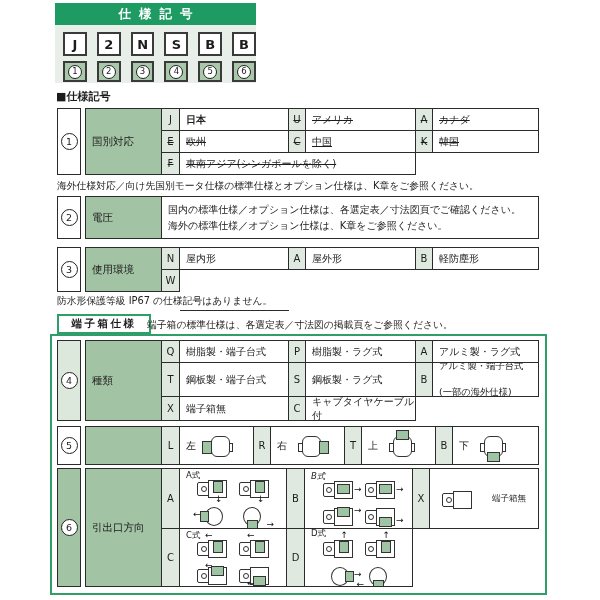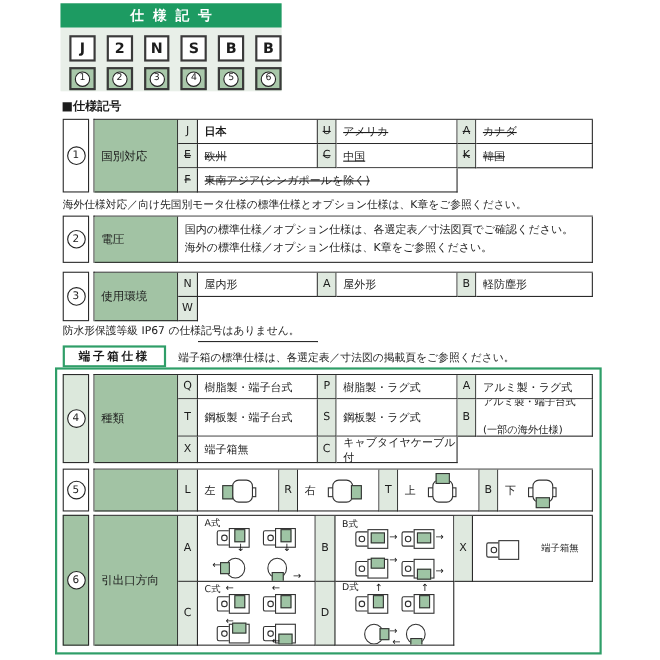--- a/index.html
+++ b/index.html
@@ -169,21 +169,21 @@
     <div class="c code" style="grid-area:1/6;">B</div>
     <div class="c desc" style="grid-area:1/7;">軽防塵形</div>
     <div class="c code" style="grid-area:2/2;">W</div>
     <div class="c desc" style="grid-area:2/3;margin-top:40px;">防水形(IP65)</div>
     <div class="c void" style="grid-area:2/4/3/8;"></div>
   </div>
 </div>
 <div class="note" style="left:57px;top:295px;">防水形保護等級 IP67 の仕様記号はありません。</div>
 
 <div class="tb-tab">端子箱仕様</div>
-<div class="note" style="left:162px;top:319px;">端子箱の標準仕様は、各選定表／寸法図の掲載頁をご参照ください。</div>
+<div class="note" style="left:147px;top:319px;">端子箱の標準仕様は、各選定表／寸法図の掲載頁をご参照ください。</div>
 <div class="green-box"></div>
 
 <div class="block" style="top:340px;">
   <div class="nbox pale">
       <span class="circ">4</span>
     </div>
   <div class="t" style="grid-template-columns:76px 18px 109px 17px 110px 17px auto;grid-template-rows:22px 34px 24px;">
     <div class="c lbl" style="grid-area:1/1/4/2;">種類</div>
     <div class="c code" style="grid-area:1/2;">Q</div>
     <div class="c desc" style="grid-area:1/3;">樹脂製・端子台式</div>
@@ -295,21 +295,21 @@
               <span class="cir"></span>
               <span class="tb"></span>
               <span class="ar fr">→</span>
             </span>
         </div>
       </div>
     </div>
 
     <div class="c code" style="grid-area:1/4;">B</div>
     <div class="c" style="grid-area:1/5;">
-      <div class="dcell" style="width:100%;">
+      <div class="dcell" style="width:100%;font-style:italic;">
         <span class="dtag">B式</span>
         <div class="drow" style="margin-top:8px;">
           <span class="sv boxh">
               <span class="cap"></span>
               <span class="bod"></span>
               <span class="tb"></span>
               <span class="ar r">→</span>
             </span>
           <span class="sv boxh">
               <span class="cap"></span>

